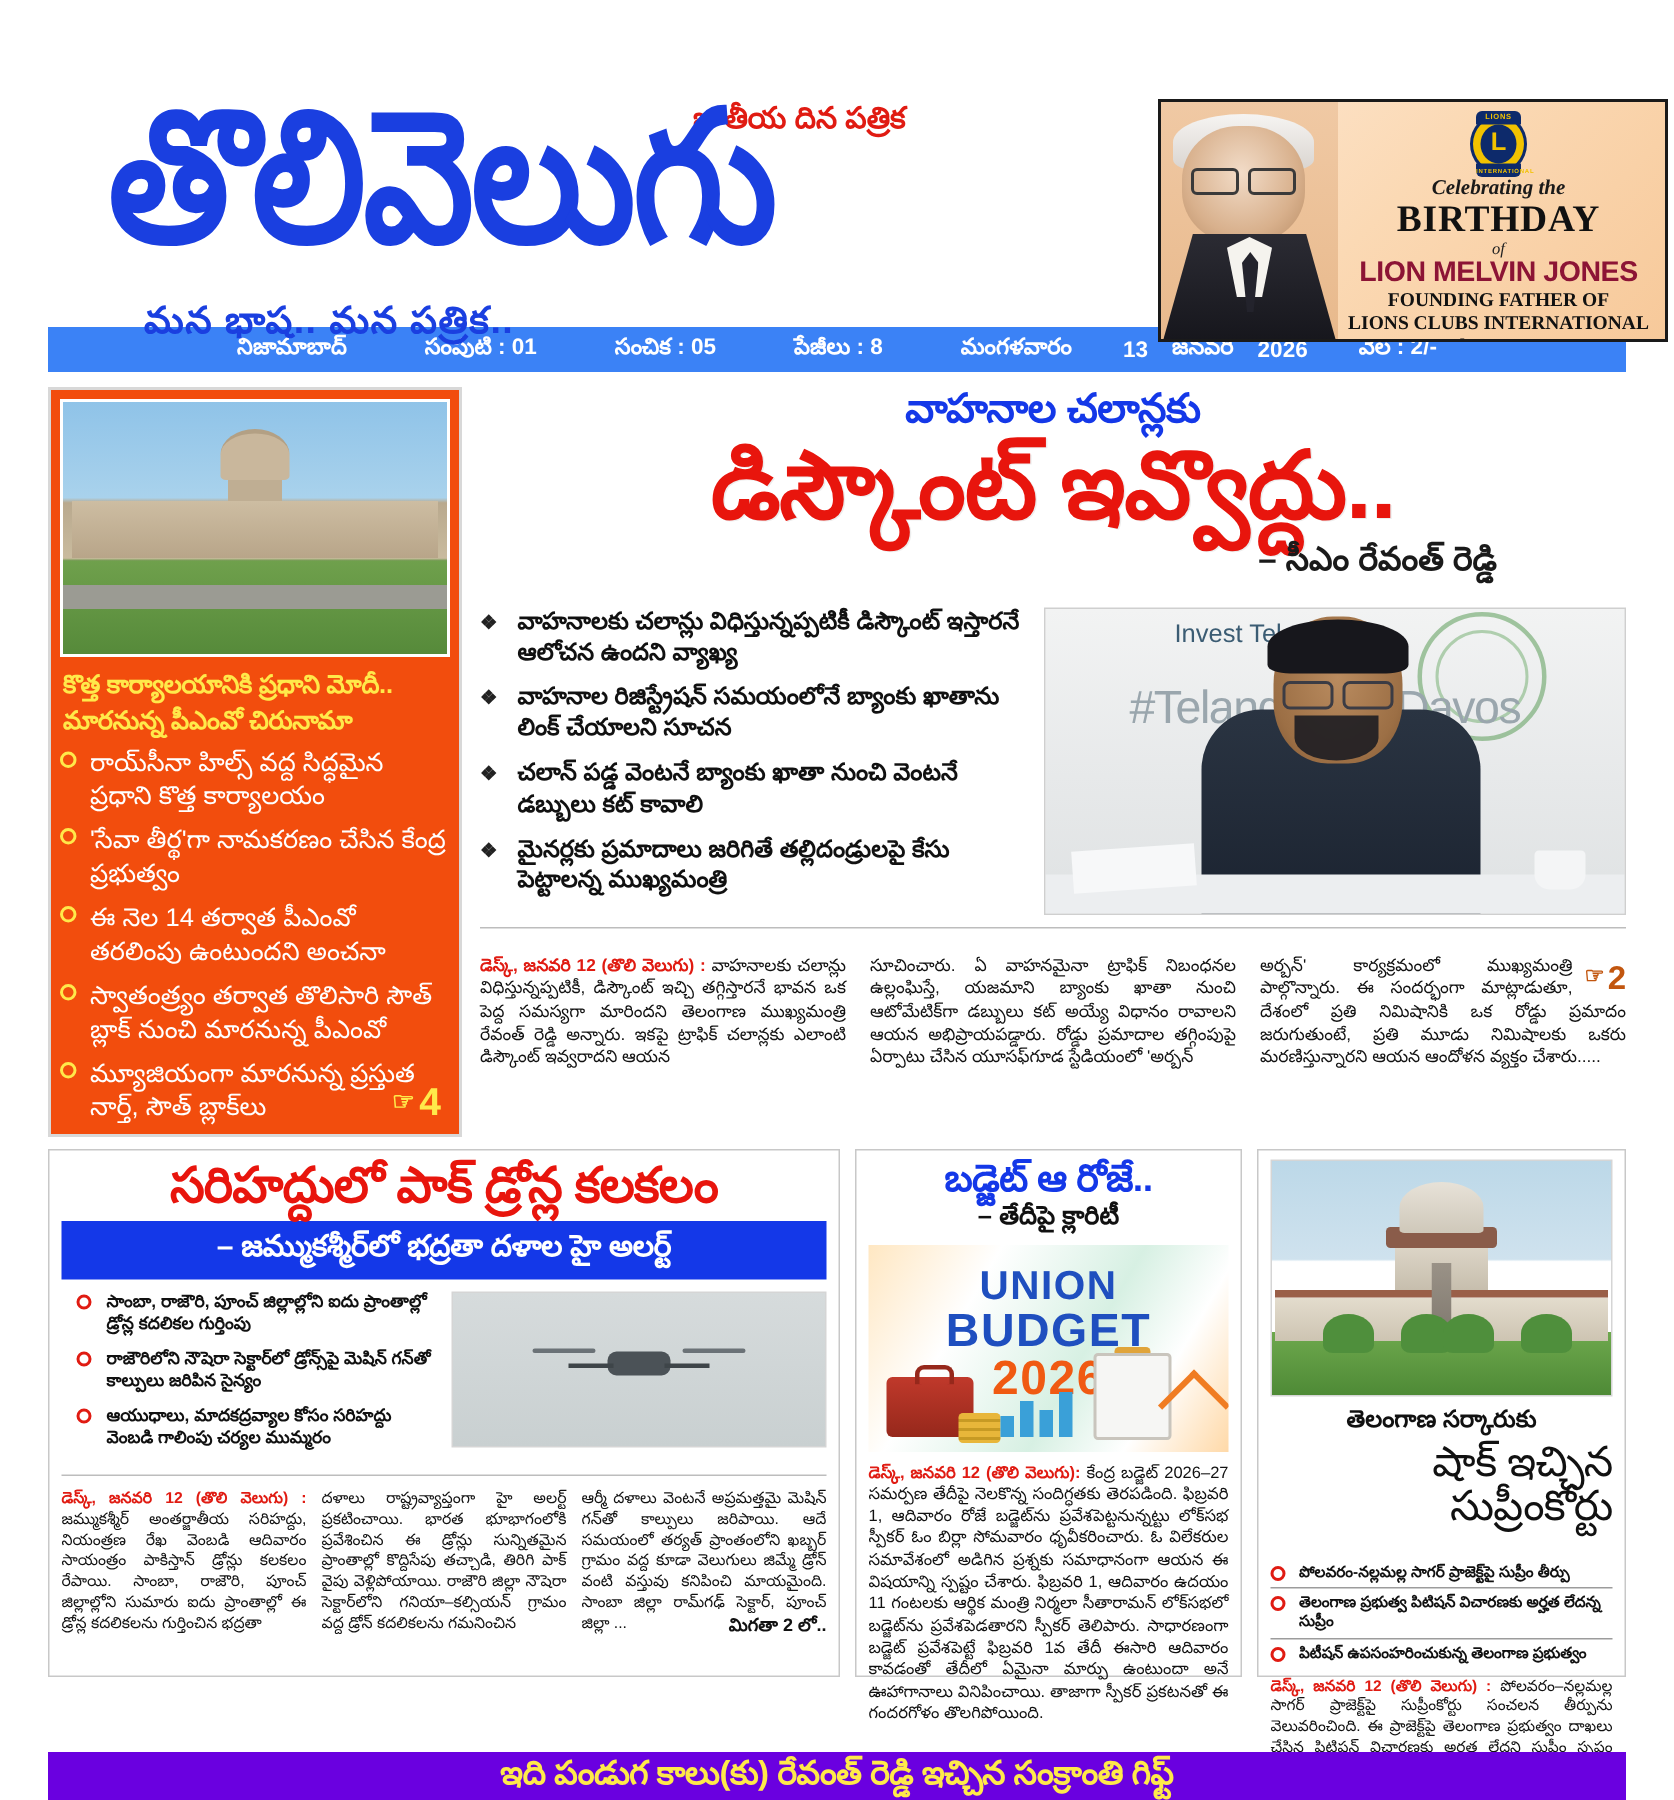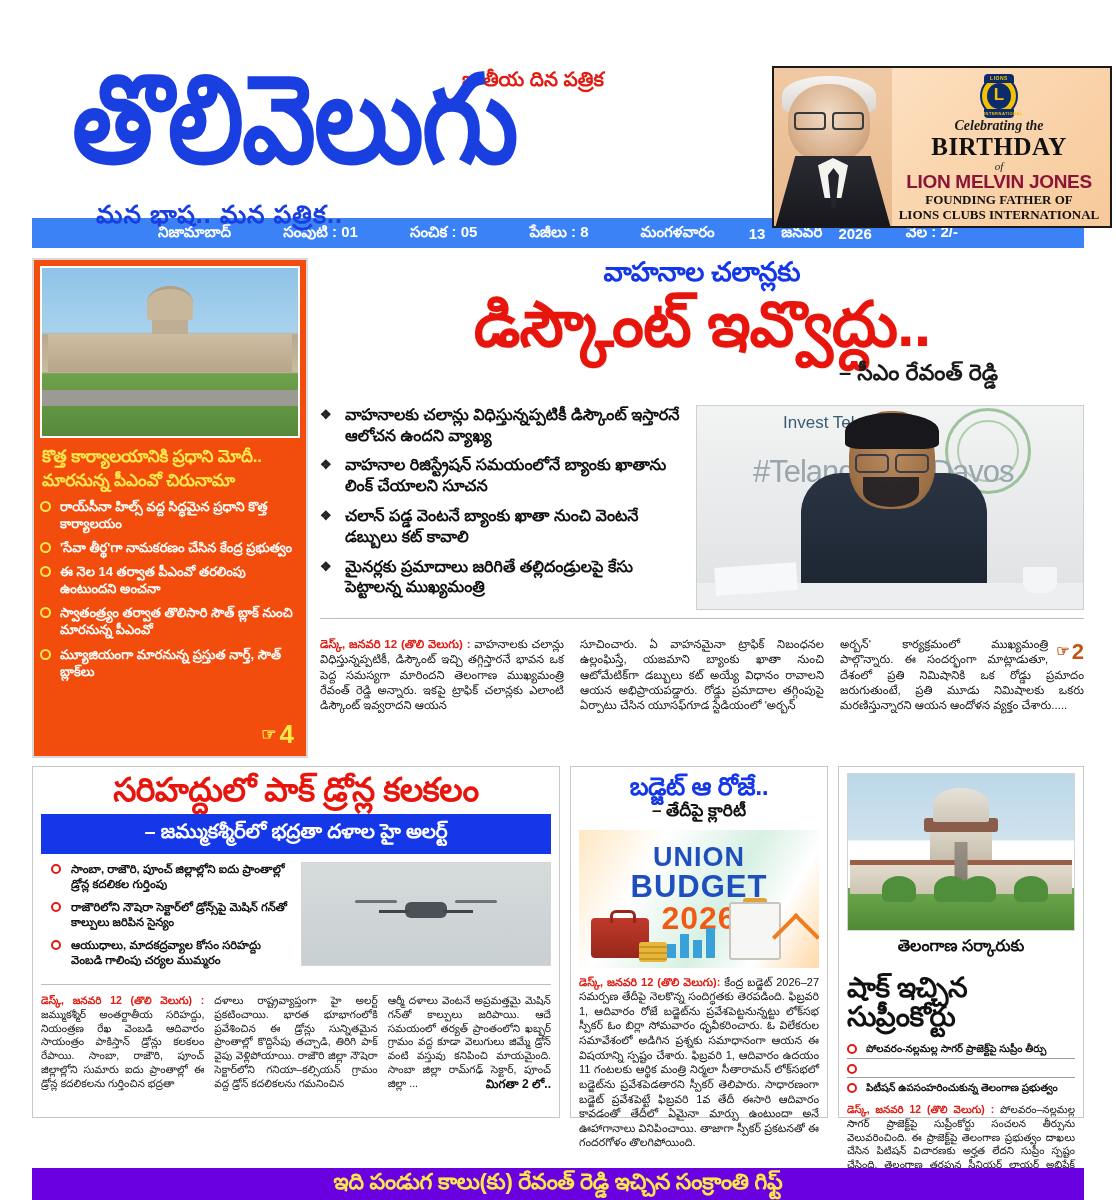--- a/index.html
+++ b/index.html
@@ -111,22 +111,22 @@
     width: 36px; height: 18px; background: #bfae93; }
   .ob-photo .bldg { position: absolute; left: 6px; right: 6px; top: 66px; height: 38px;
     background: linear-gradient(180deg,#cdbda2 0%, #b8a589 100%); }
   .ob-photo .lawn { position: absolute; left: 0; right: 0; bottom: 0; height: 62px;
     background: linear-gradient(180deg,#6fa04c 0%, #568a3a 100%); }
   .ob-photo .road { position: absolute; left: 0; right: 0; bottom: 30px; height: 16px; background: #9b9b93; }
 
   .ob-head { font-size: 17px; font-weight: bold; color: #ffe94a; line-height: 1.28;
     margin: 8px 2px 6px; letter-spacing: -0.2px; }
   .ob-list { list-style: none; }
-  .ob-list li { display: flex; gap: 9px; margin-bottom: 7px; font-size: 13px;
-    line-height: 1.32; font-weight: bold; }
+  .ob-list li { display: flex; gap: 9px; margin-bottom: 7px; font-size: 17px;
+    line-height: 1.32; font-weight: normal; }
   .ob-bullet { flex: 0 0 11px; width: 11px; height: 11px; border: 2px solid #ffe94a;
     border-radius: 50%; margin-top: 3px; }
   .ob-more { position: absolute; right: 12px; bottom: 6px; color: #ffe94a;
     font-size: 26px; font-weight: bold; display: flex; align-items: center; gap: 3px; }
   .ob-more .hand { font-size: 17px; }
 
   .lead-main { flex: 1; padding-left: 12px; display: flex; flex-direction: column; }
   .kicker { text-align: center; font-size: 27px; font-weight: bold; color: #1438e8;
     letter-spacing: -0.3px; line-height: 1.1; }
   .big-head { text-align: center; font-size: 63px; font-weight: bold; color: #e8150d;
@@ -256,23 +256,23 @@
   .ct-wing { position: absolute; left: 2px; right: 2px; top: 86px; height: 34px;
     background: linear-gradient(180deg,#e3dccd 0%, #cdc4b2 100%); border-top: 5px solid #9a5f48; }
   .ct-green { position: absolute; left: 0; right: 0; bottom: 0; height: 42px;
     background: linear-gradient(180deg,#6ea84d 0%, #4e8a36 100%); }
   .ct-bush { position: absolute; bottom: 28px; width: 34px; height: 26px; background: #4f8f3c;
     border-radius: 50% 50% 20% 20%; }
   .ct-stat { position: absolute; left: 50%; transform: translateX(-50%); bottom: 34px;
     width: 13px; height: 54px; background: linear-gradient(180deg,#9a9287 0%,#7d766c 100%); }
 
   .court-kicker { text-align: center; font-size: 16px; font-weight: bold; color: #111; margin-top: 6px; }
-  .court-head { text-align: left; font-size: 28px; font-weight: bold; color: #111;
-    line-height: 1.05; letter-spacing: -0.5px; margin-top: 14px; }
-  .court-bullets { list-style: none; margin-top: 7px; }
+  .court-head { text-align: right; font-size: 28px; font-weight: normal; color: #111;
+    line-height: 1.05; letter-spacing: -0.5px; margin-top: 1px; }
+  .court-bullets { list-style: none; margin-top: 20px; }
   .court-bullets li { display: flex; gap: 9px; font-size: 10.2px; font-weight: bold;
     line-height: 1.3; color: #111; padding: 3px 0; border-bottom: 1px solid #9c9c9c; }
   .court-bullets li:last-child { border-bottom: none; }
   .court-body { margin-top: 6px; font-size: 10.3px; line-height: 1.33; text-align: justify; color:#111; }
 
   
   .purple-strip { position: absolute; left: 32px; right: 32px; bottom: 0; height: 32px;
     background: #6a00e0; display: flex; align-items: center; justify-content: center;
     overflow: hidden; }
   .ps-text { font-size: 22px; font-weight: bold; color: #ffe94a; letter-spacing: -0.3px;
@@ -515,20 +515,21 @@
       </div>
       <div class="court-kicker">తెలంగాణ సర్కారుకు</div>
       <div class="court-head">షాక్ ఇచ్చిన సుప్రీంకోర్టు</div>
       <ul class="court-bullets">
         <li>
             <span class="red-dot"></span>
             <span>పోలవరం-నల్లమల్ల సాగర్ ప్రాజెక్ట్‌పై సుప్రీం తీర్పు</span>
           </li>
         <li>
             <span class="red-dot"></span>
+            <span>తెలంగాణ ప్రభుత్వ పిటిషన్ విచారణకు అర్హత లేదన్న సుప్రీం</span>
           </li>
         <li>
             <span class="red-dot"></span>
             <span>పిటీషన్ ఉపసంహరించుకున్న తెలంగాణ ప్రభుత్వం</span>
           </li>
       </ul>
       <div class="court-body">
         <span class="dateline">డెస్క్, జనవరి 12 (తొలి వెలుగు) :</span>
         <span>పోలవరం–నల్లమల్ల సాగర్ ప్రాజెక్ట్‌పై సుప్రీంకోర్టు సంచలన తీర్పును వెలువరించింది. ఈ ప్రాజెక్ట్‌పై తెలంగాణ ప్రభుత్వం దాఖలు చేసిన పిటిషన్ విచారణకు అర్హత లేదని సుప్రీం స్పష్టం చేసింది. తెలంగాణ తరఫున సీనియర్ లాయర్ అభిషేక్ మను సింఘ్వి వాదనలు వినిపించారు. పోలవరం ప్రాజెక్ట్‌తో తెలంగాణకు తీవ్ర నష్టం వాటిల్లుతుందని వాదించారు.</span>
       </div>

